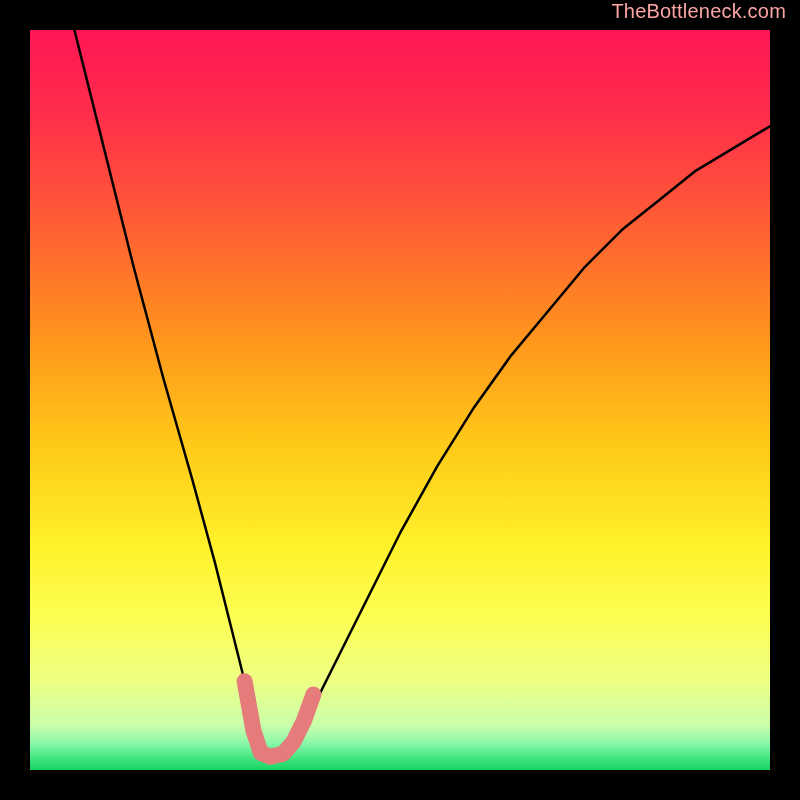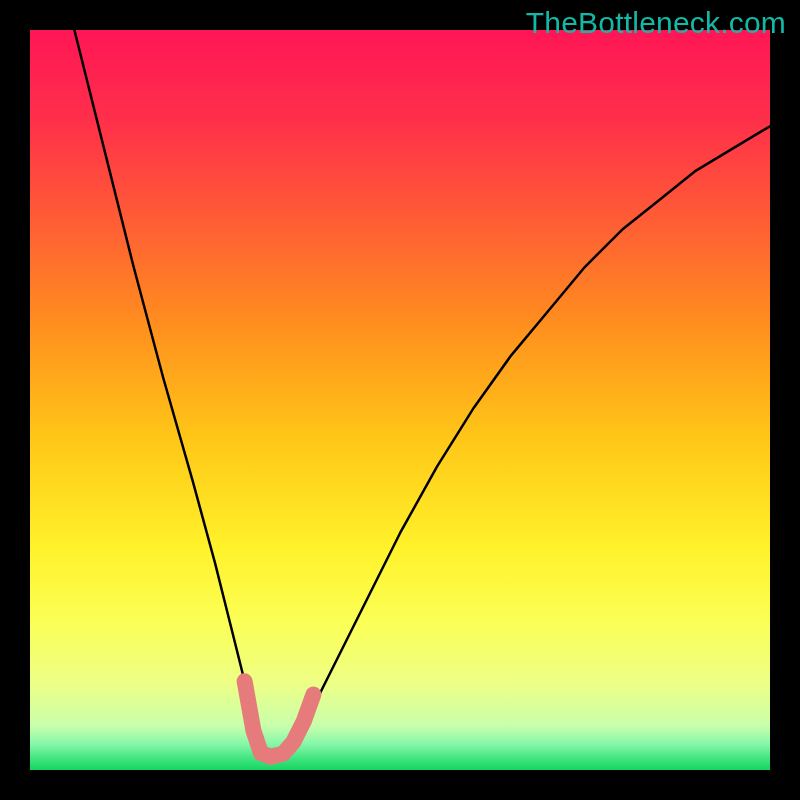--- a/index.html
+++ b/index.html
@@ -23,24 +23,24 @@
     width: 740px;
     height: 740px;
     overflow: hidden;
   }
   .gradient {
     position: absolute;
     inset: 0;
   }
   .watermark {
     position: absolute;
-    top: 6px;
+    top: 0;
     right: 14px;
-    color: #14b8a6;
-    font-size: 30px;
+    color: #fca5a5;
+    font-size: 20px;
     letter-spacing: 0.2px;
     user-select: none;
   }
   svg.curve {
     position: absolute;
     inset: 0;
     width: 100%;
     height: 100%;
     overflow: visible;
   }

